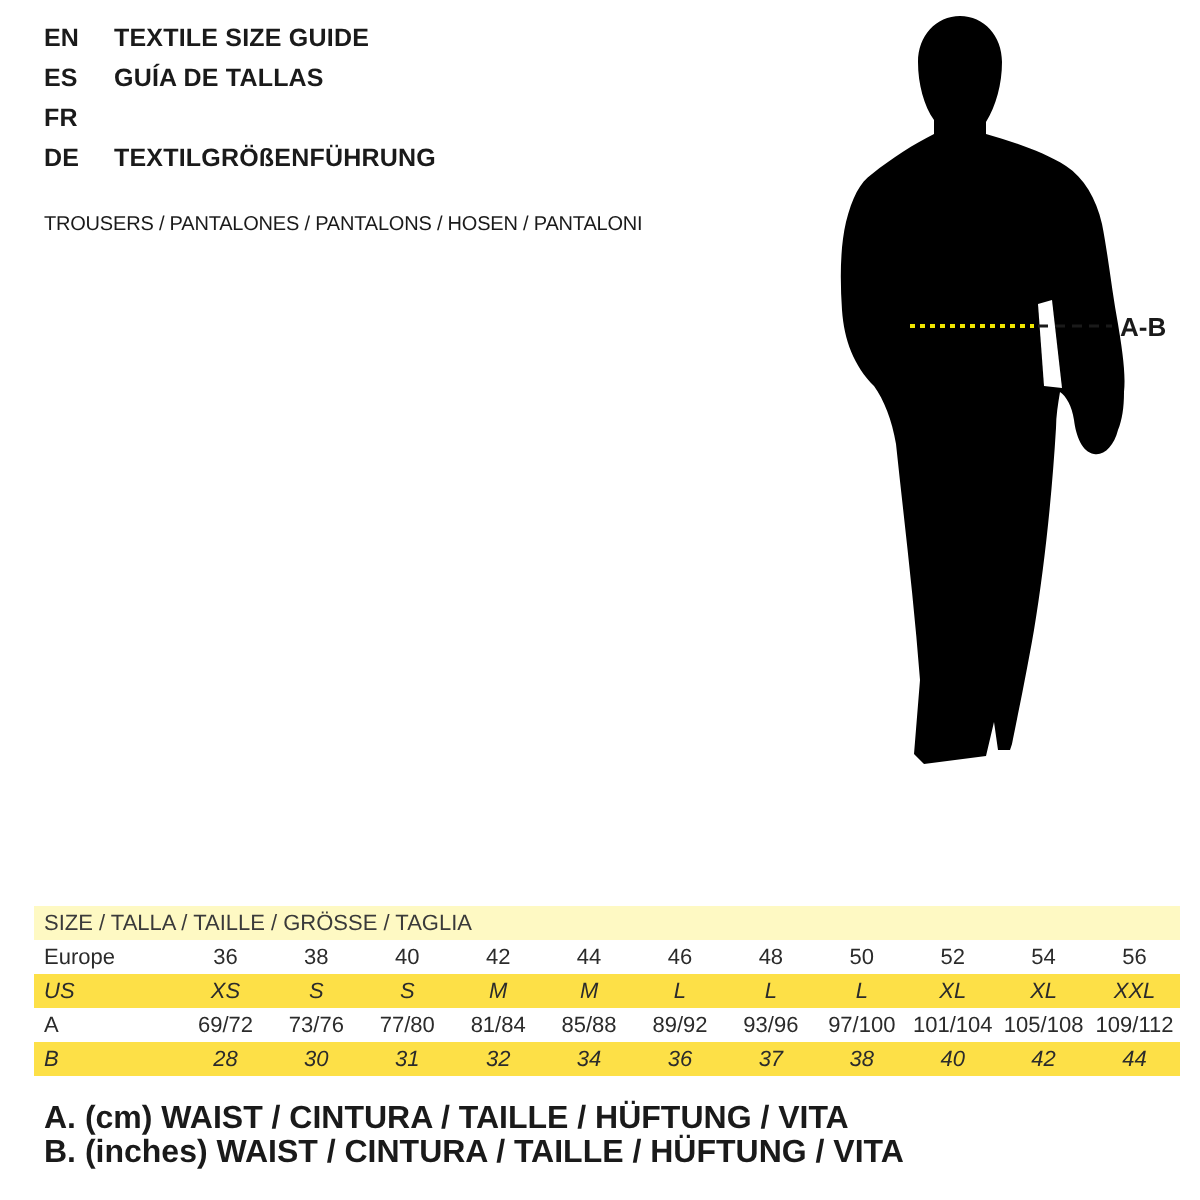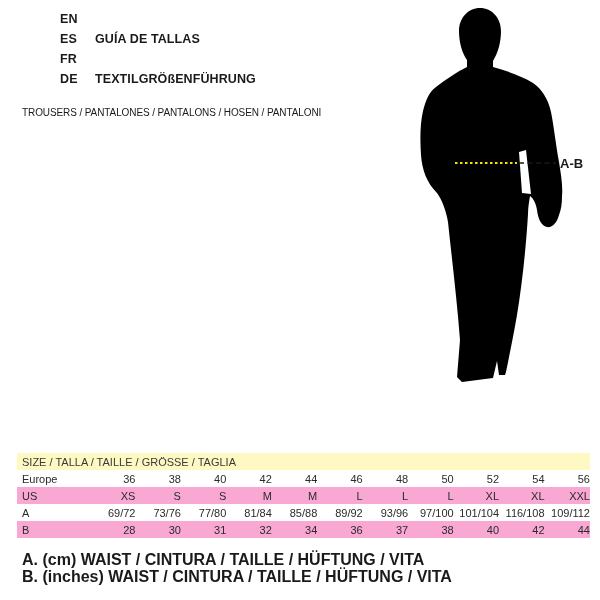--- a/index.html
+++ b/index.html
@@ -4,48 +4,49 @@
 <style>
   html,body { margin:0; padding:0; background:#ffffff; }
   .canvas {
     position:relative; width:600px; height:600px; background:#ffffff;
     font-family:"Liberation Sans", sans-serif; color:#1a1a1a; overflow:hidden;
   }
 
   
   .lang-block { position:absolute; left:22px; top:9px; }
   .lang-row { display:flex; height:20px; align-items:center; font-size:12.5px; font-weight:700; letter-spacing:0.1px; }
-  .lang-code { width:35px;margin-left:38px; }
+  .lang-code { width:35px; }
   .category { position:absolute; left:22px; top:107px; font-size:10px; font-weight:400; letter-spacing:-0.1px; }
 
   
   .figure-svg { position:absolute; left:410px; top:0; }
 
   
   .gender { position:absolute; left:21px; top:425px; font-size:11.5px; font-weight:700; }
 
   
   .size-table { position:absolute; left:17px; top:453px; width:573px; font-size:11px; }
   .st-header { height:17px; background:#fef9c3; display:flex; align-items:center; padding-left:5px; color:#3a3a3a; }
   .st-row { height:17px; display:flex; align-items:center; color:#2b2b2b; }
-  .st-row.alt { background:#f9a8d4; }
+  .st-row.alt { background:#fde047;font-style:italic; }
   .st-label { width:68px; padding-left:5px; }
-  .st-cell { flex:1; text-align:right; }
+  .st-cell { flex:1; text-align:center; }
 
   
   .notes { position:absolute; left:22px; top:552px; font-size:16px; font-weight:700; line-height:16.5px; }
 </style>
 </head>
 <body>
 
 <div class="canvas">
 
   <div class="lang-block">
     <div class="lang-row">
       <span class="lang-code">EN</span>
+      <span class="lang-label">TEXTILE SIZE GUIDE</span>
     </div>
     <div class="lang-row">
       <span class="lang-code">ES</span>
       <span class="lang-label">GUÍA DE TALLAS</span>
     </div>
     <div class="lang-row">
       <span class="lang-code">FR</span>
     </div>
     <div class="lang-row">
       <span class="lang-code">DE</span>
@@ -125,21 +126,21 @@
       <span class="st-label">A</span>
       <span class="st-cell">69/72</span>
       <span class="st-cell">73/76</span>
       <span class="st-cell">77/80</span>
       <span class="st-cell">81/84</span>
       <span class="st-cell">85/88</span>
       <span class="st-cell">89/92</span>
       <span class="st-cell">93/96</span>
       <span class="st-cell">97/100</span>
       <span class="st-cell">101/104</span>
-      <span class="st-cell">116/108</span>
+      <span class="st-cell">105/108</span>
       <span class="st-cell">109/112</span>
     </div>
 
     <div class="st-row alt">
       <span class="st-label">B</span>
       <span class="st-cell">28</span>
       <span class="st-cell">30</span>
       <span class="st-cell">31</span>
       <span class="st-cell">32</span>
       <span class="st-cell">34</span>

